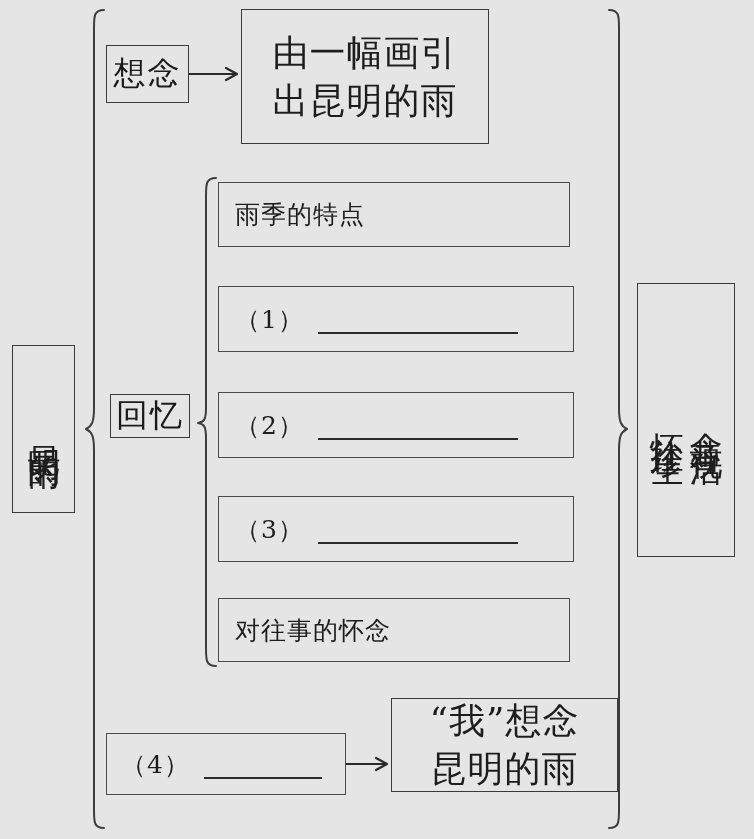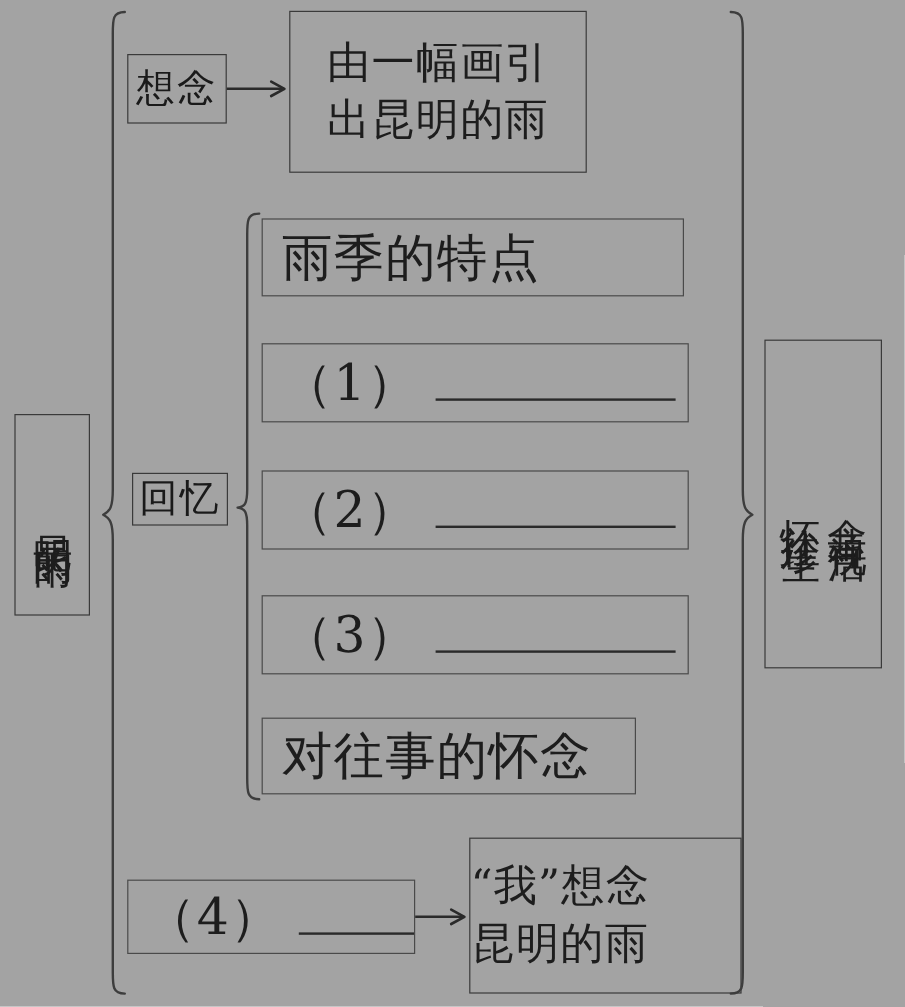--- a/index.html
+++ b/index.html
@@ -8,21 +8,21 @@
     background: #ffffff;
   }
   body {
     font-family: "DejaVu Serif", "Liberation Serif", serif;
     color: #1a1a1a;
   }
   #canvas {
     position: relative;
     width: 754px;
     height: 839px;
-    background: #a3a3a3;
+    background: #e5e5e5;
     overflow: hidden;
   }
 
   
   .box {
     position: absolute;
     border: 1.6px solid #3a3a3a;
     background: transparent;
     box-sizing: border-box;
     display: flex;
@@ -61,21 +61,21 @@
   
   .item-box {
     position: absolute;
     border: 1.5px solid #4a4a4a;
     box-sizing: border-box;
     display: flex;
     align-items: center;
     padding-left: 16px;
   }
   .item-label {
-    font-size: 42px;
+    font-size: 25px;
     font-family: "DejaVu Serif", "Liberation Serif", serif;
     color: #1d1d1d;
     letter-spacing: 1px;
   }
   .blank-line {
     display: inline-block;
     border-bottom: 2.2px solid #2a2a2a;
     margin-left: 14px;
     position: relative;
     top: 14px;
@@ -166,35 +166,35 @@
   <div class="item-box" style="left:218px; top:392px; width:356px; height:66px;">
     <span class="item-label">（2）</span>
     <span class="blank-line" style="width:200px;"></span>
   </div>
 
   <div class="item-box" style="left:218px; top:496px; width:356px; height:66px;">
     <span class="item-label">（3）</span>
     <span class="blank-line" style="width:200px;"></span>
   </div>
 
-  <div class="item-box" style="left:218px; top:598px; width:312px; height:64px;text-align:right;">
+  <div class="item-box" style="left:218px; top:598px; width:352px; height:64px;text-align:right;">
     <span class="item-label">对往事的怀念</span>
   </div>
 
   <div class="item-box" style="left:106px; top:733px; width:240px; height:62px; padding-left:14px;">
     <span class="item-label">（4）</span>
     <span class="blank-line" style="width:118px;"></span>
   </div>
 
   <svg class="arrow" style="left:346px; top:752px; width:48px; height:24px;" viewBox="0 0 48 24">
     <line x1="0" y1="12" x2="39" y2="12"></line>
     <polyline points="30,6 41,12 30,18"></polyline>
   </svg>
 
-  <div class="box" style="left:391px; top:698px; width:227px; height:130px; ">
+  <div class="box" style="left:391px; top:698px; width:227px; height:94px; justify-content:center;">
     <span class="box-text" style="text-align:center;">“我”想念
 昆明的雨</span>
   </div>
 
   <svg class="brace" style="left:607px; top:8px; width:22px; height:822px;" viewBox="0 0 22 822" preserveAspectRatio="none">
     <path d="M2,2 C12,2 12,8 12,20 L12,400 C12,414 14,418 20,421 C14,424 12,428 12,442 L12,802 C12,814 12,820 2,820"></path>
   </svg>
 
   <div class="vbox" style="left:637px; top:283px; width:98px; height:274px;">
     <span class="vtext" style="order:1; letter-spacing:7px;">念昔视活</span>

